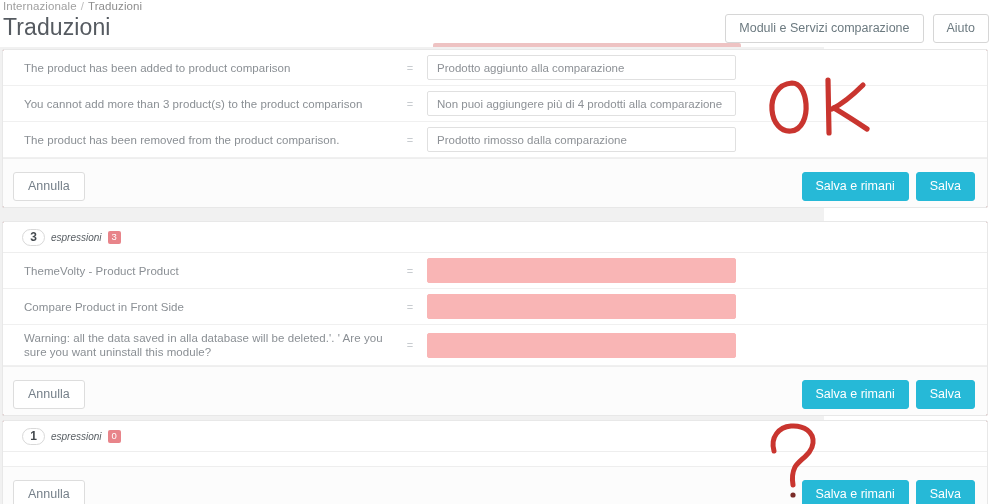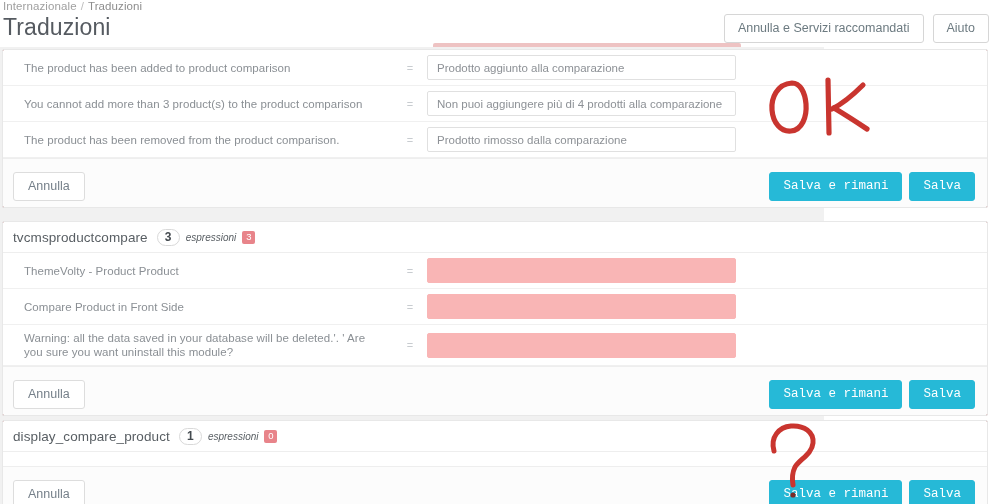--- a/index.html
+++ b/index.html
@@ -191,21 +191,21 @@
     line-height: 14px;
     cursor: pointer;
   }
   .foot-spacer { flex: 1; }
   .btn-teal {
     background: #26b9d7;
     border: 1px solid #26b9d7;
     border-radius: 3px;
     color: #ffffff;
     font-size: 12.5px;
-    font-family: Liberation Mono, monospace;
+    font-family: Liberation Sans, sans-serif;
     padding: 6px 13px 7px;
     line-height: 14px;
     margin-left: 7px;
     cursor: pointer;
     white-space: nowrap;
   }
 
   
   .clip-strip {
     position: absolute;
@@ -228,21 +228,21 @@
 
   <div class="page-header">
 
     <div class="breadcrumb">
       <span class="crumb">Internazionale</span><span class="sep">/</span><span class="crumb-current">Traduzioni</span>
     </div>
 
     <div class="page-title">Traduzioni</div>
 
     <div class="header-actions">
-      <button class="btn-outline">Annulla e Servizi raccomandati</button>
+      <button class="btn-outline">Moduli e Servizi comparazione</button>
       <button class="btn-outline">Aiuto</button>
     </div>
   </div>
 
   <div class="clip-strip"></div>
 
   <div class="panel" style="top:49px;">
     <div class="panel-body">
 
       <div class="trow">
@@ -275,21 +275,20 @@
       <button class="btn-cancel">Annulla</button>
       <div class="foot-spacer"></div>
       <button class="btn-teal">Salva e rimani</button>
       <button class="btn-teal">Salva</button>
     </div>
   </div>
 
   <div class="panel" style="top:221px;">
 
     <div class="panel-head">
-      <span class="panel-head-title">tvcmsproductcompare</span>
       <span class="pill">3</span>
       <span class="pill-label">espressioni</span>
       <span class="badge-red">3</span>
     </div>
 
     <div class="panel-body">
 
       <div class="trow">
         <div class="trow-label">ThemeVolty - Product Product</div>
         <div class="trow-eq">=</div>
@@ -300,41 +299,40 @@
 
       <div class="trow">
         <div class="trow-label">Compare Product in Front Side</div>
         <div class="trow-eq">=</div>
         <div class="trow-field">
           <input class="tinput error" type="text" value="" style="">
         </div>
       </div>
 
       <div class="trow">
-        <div class="trow-label">Warning: all the data saved in your database will be deleted.'. ' Are you sure you want uninstall this module?</div>
+        <div class="trow-label">Warning: all the data saved in alla database will be deleted.'. ' Are you sure you want uninstall this module?</div>
         <div class="trow-eq">=</div>
         <div class="trow-field">
           <input class="tinput error" type="text" value="" style="">
         </div>
       </div>
 
     </div>
 
     <div class="panel-foot">
       <button class="btn-cancel">Annulla</button>
       <div class="foot-spacer"></div>
       <button class="btn-teal">Salva e rimani</button>
       <button class="btn-teal">Salva</button>
     </div>
   </div>
 
   <div class="panel" style="top:420px;">
 
     <div class="panel-head">
-      <span class="panel-head-title">display_compare_product</span>
       <span class="pill">1</span>
       <span class="pill-label">espressioni</span>
       <span class="badge-red">0</span>
     </div>
 
     <div class="panel-body" style="height:14px;"></div>
 
     <div class="panel-foot">
       <button class="btn-cancel">Annulla</button>
       <div class="foot-spacer"></div>

